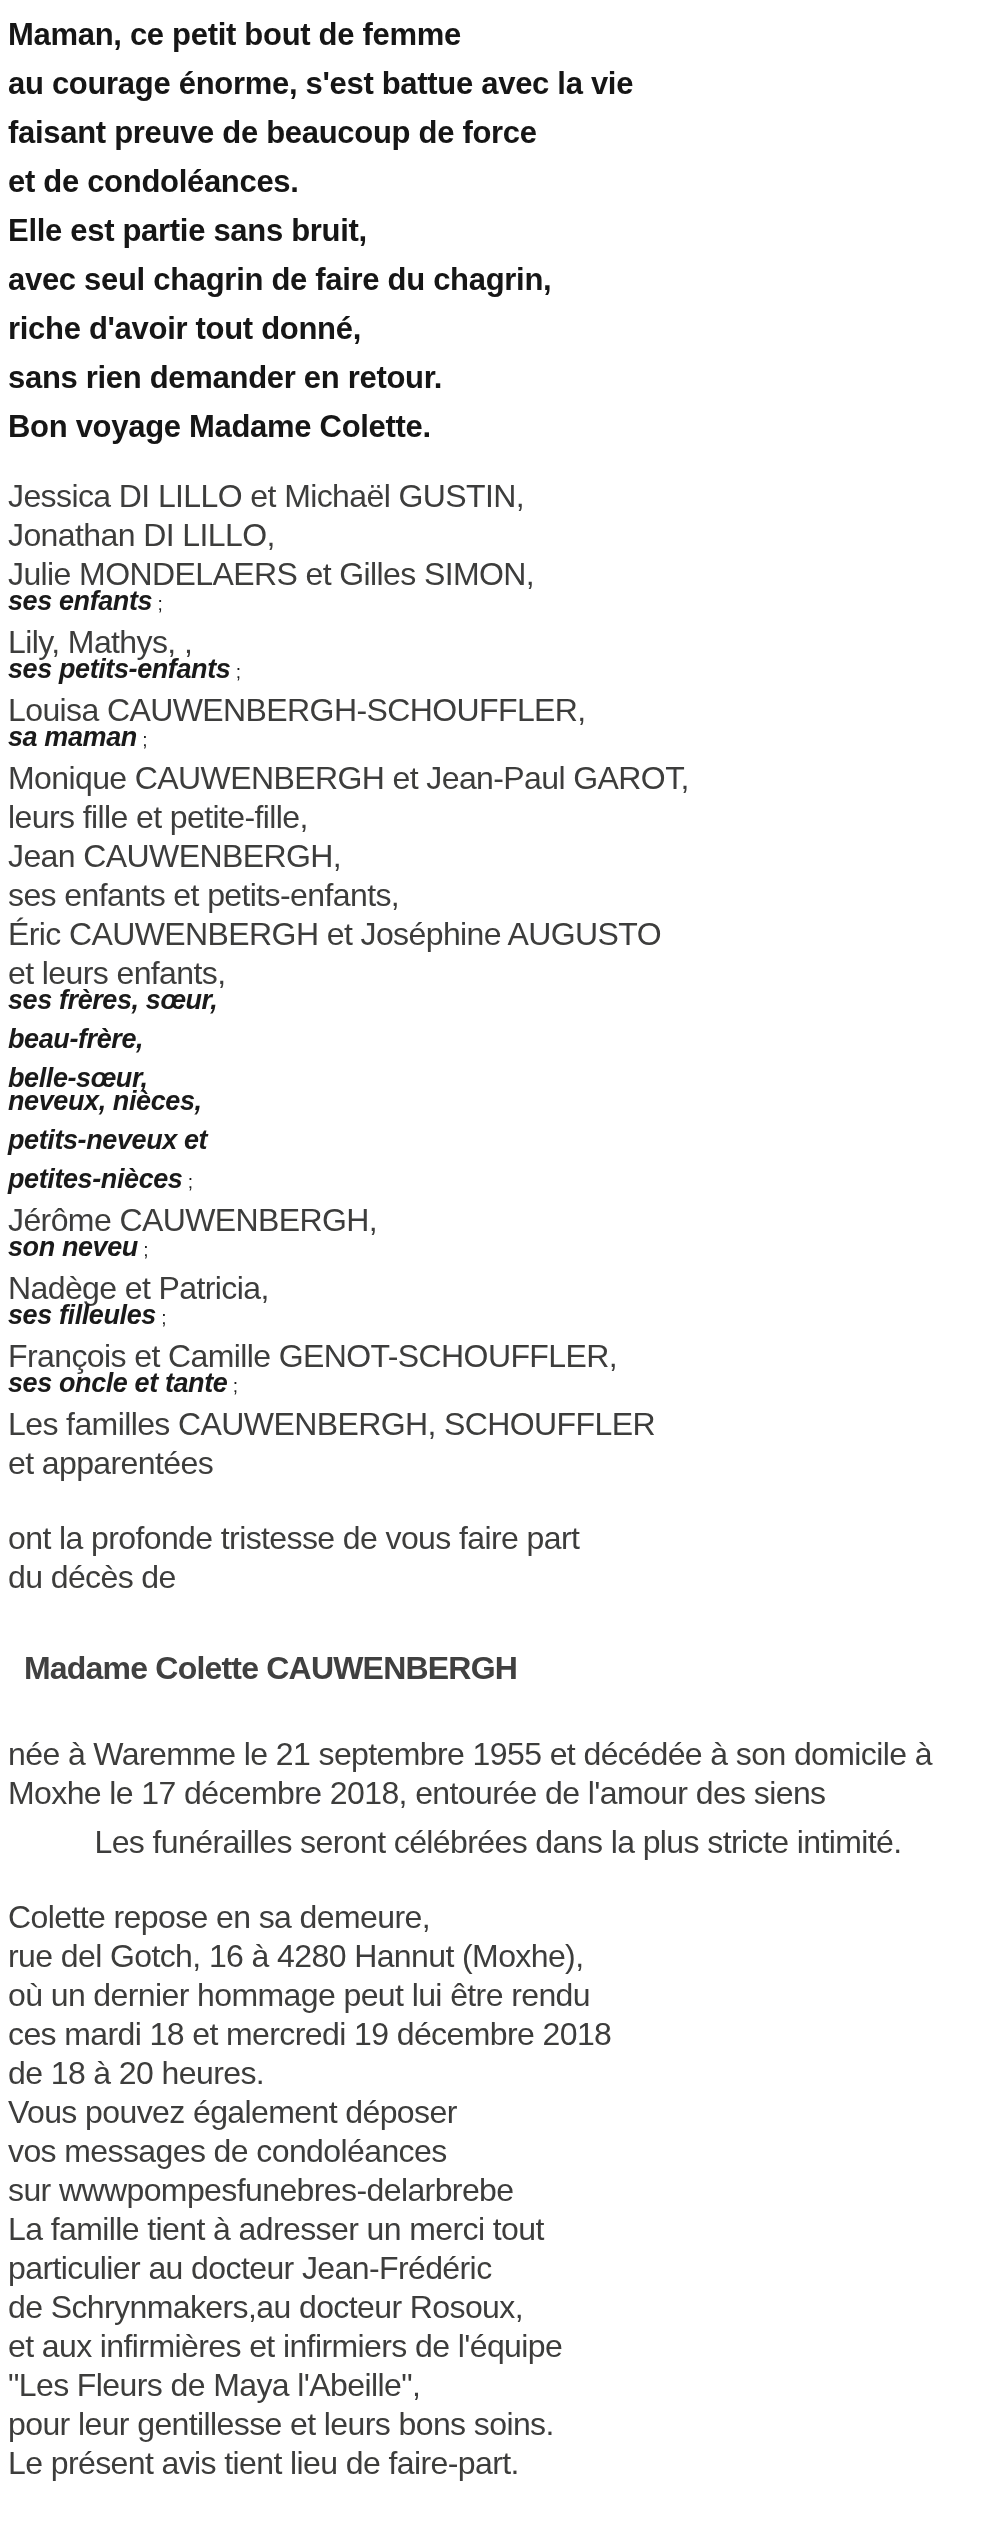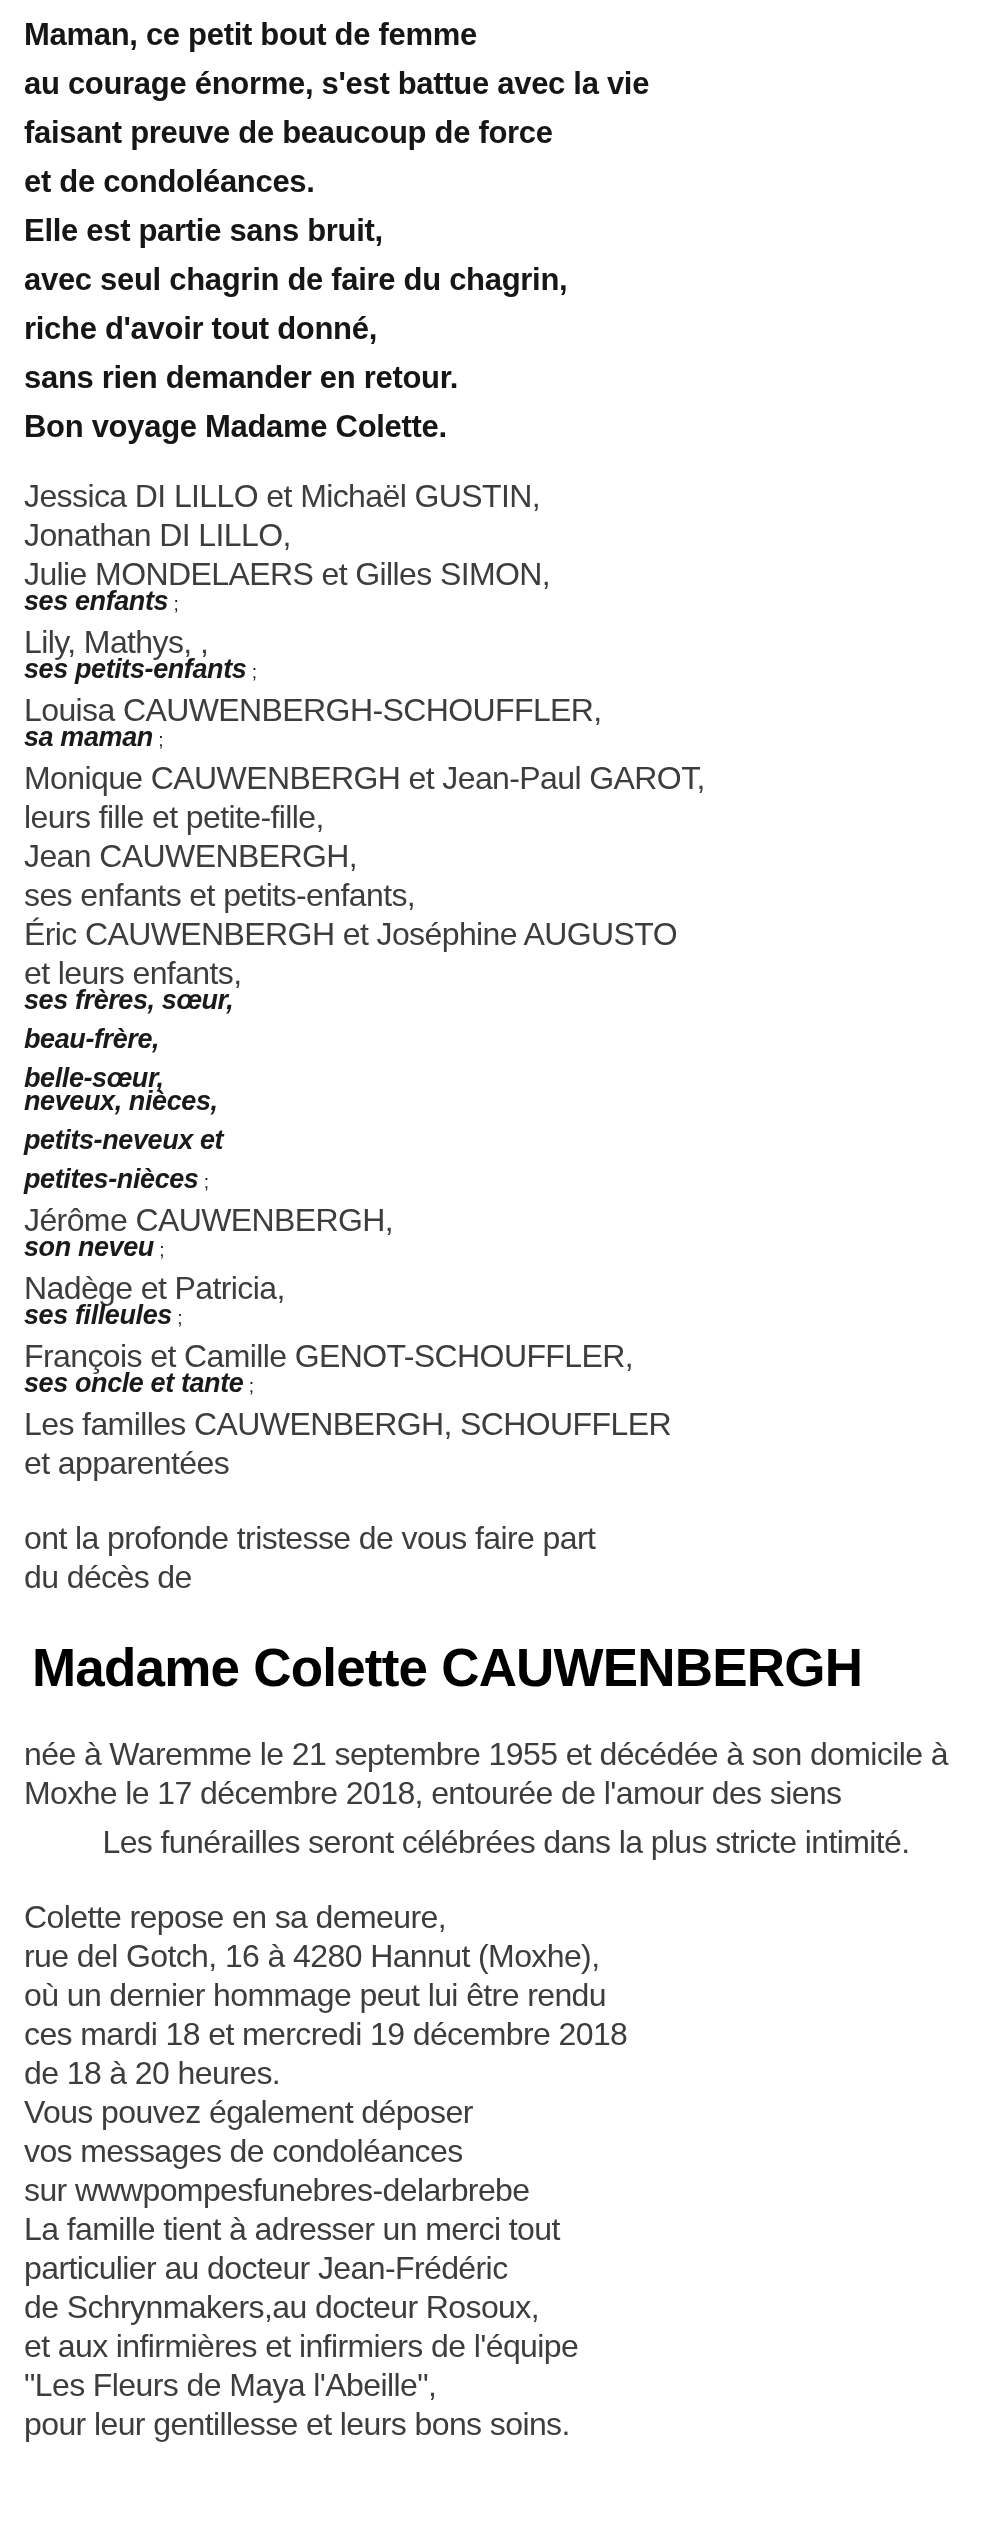--- a/index.html
+++ b/index.html
@@ -6,21 +6,21 @@
     margin: 0;
     padding: 0;
     background: #ffffff;
     width: 1000px;
     height: 2548px;
     overflow: hidden;
   }
   .page {
     box-sizing: border-box;
     width: 1000px;
-    padding: 10px 12px 0 24px;
+    padding: 10px 12px 0 8px;
     font-family: "Liberation Sans", sans-serif;
   }
   
   .poem { margin-bottom: 26px; }
   .poem-line {
     font-weight: 700;
     font-size: 31px;
     line-height: 49px;
     color: #161616;
     letter-spacing: -0.3px;
@@ -48,26 +48,26 @@
   .label-line.cont { margin-top: 0; }
   .label-line.tight { margin-top: -16px; }
   .semi {
     font-size: 19px;
     font-weight: 400;
     font-style: normal;
     letter-spacing: 0;
   }
   .announcement { margin-top: 36px; }
   .title {
-    font-size: 53px;
+    font-size: 32px;
     font-weight: 700;
     line-height: 58px;
-    color: #000000;
+    color: #404040;
     letter-spacing: -0.8px;
-    margin: 42px 0 0 8px;
+    margin: 42px 0 0 16px;
   }
   .details { margin-top: 38px; }
   .funeral-note { margin-top: 10px; text-align: center; }
   .closing { margin-top: 36px; }
 </style>
 </head>
 <body>
 
 <div class="page">
   <div class="poem" id="poem">
@@ -131,14 +131,15 @@
       <div class="body-line">de 18 à 20 heures.</div>
       <div class="body-line">Vous pouvez également déposer</div>
       <div class="body-line">vos messages de condoléances</div>
       <div class="body-line">sur wwwpompesfunebres-delarbrebe</div>
       <div class="body-line">La famille tient à adresser un merci tout</div>
       <div class="body-line">particulier au docteur Jean-Frédéric</div>
       <div class="body-line">de Schrynmakers,au docteur Rosoux,</div>
       <div class="body-line">et aux infirmières et infirmiers de l'équipe</div>
       <div class="body-line">"Les Fleurs de Maya l'Abeille",</div>
       <div class="body-line">pour leur gentillesse et leurs bons soins.</div>
+      <div class="body-line">Le présent avis tient lieu de faire-part.</div>
     </div>
 </div>
 
 </body></html>

